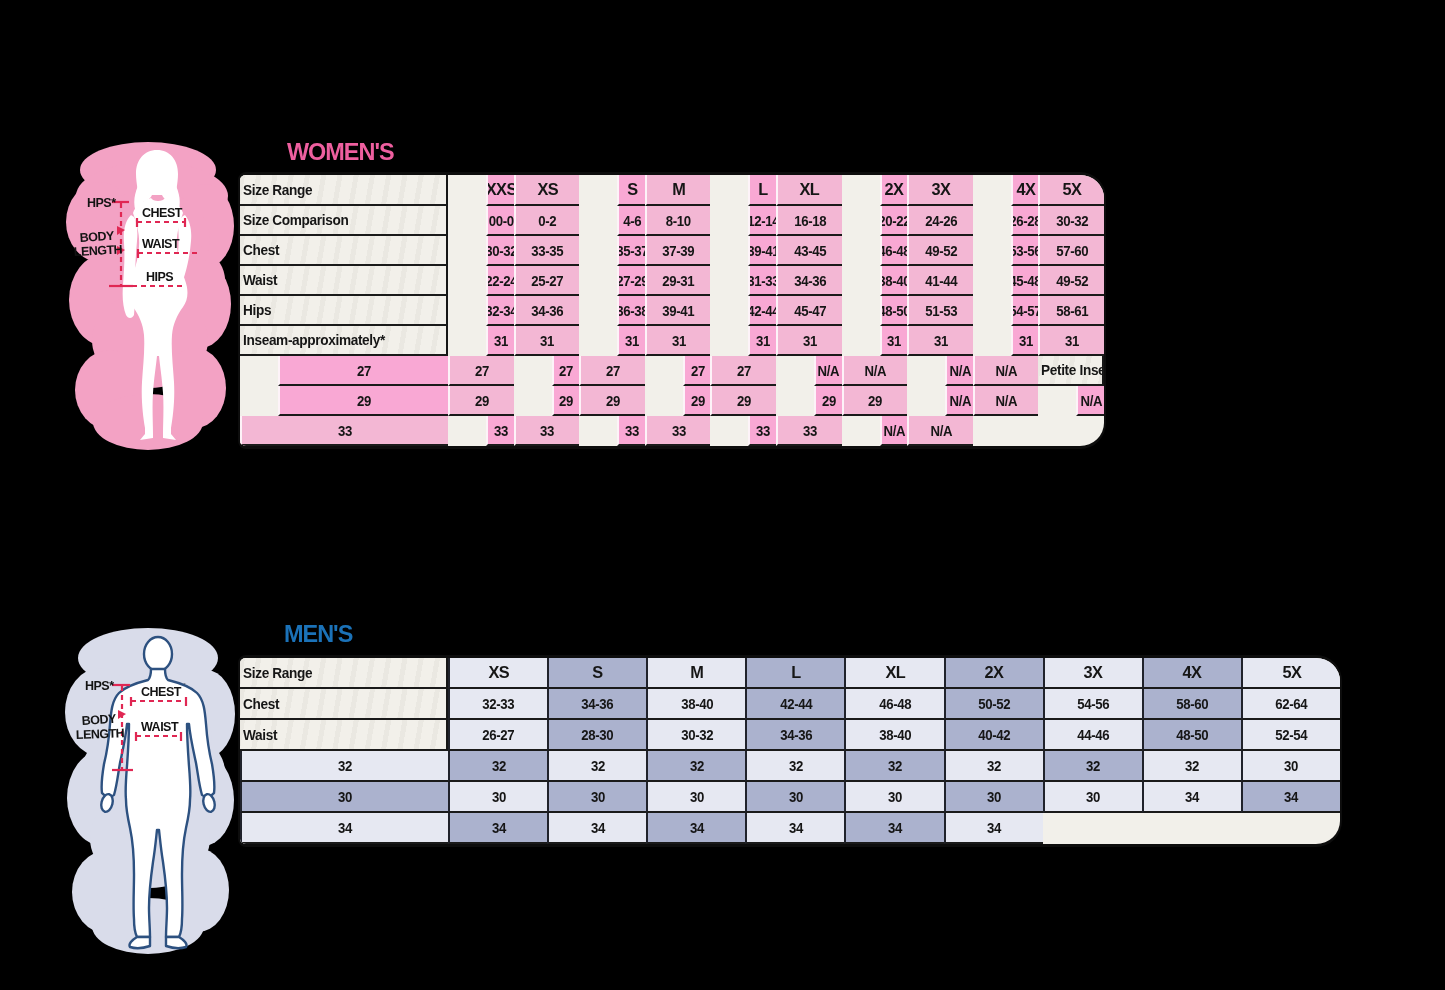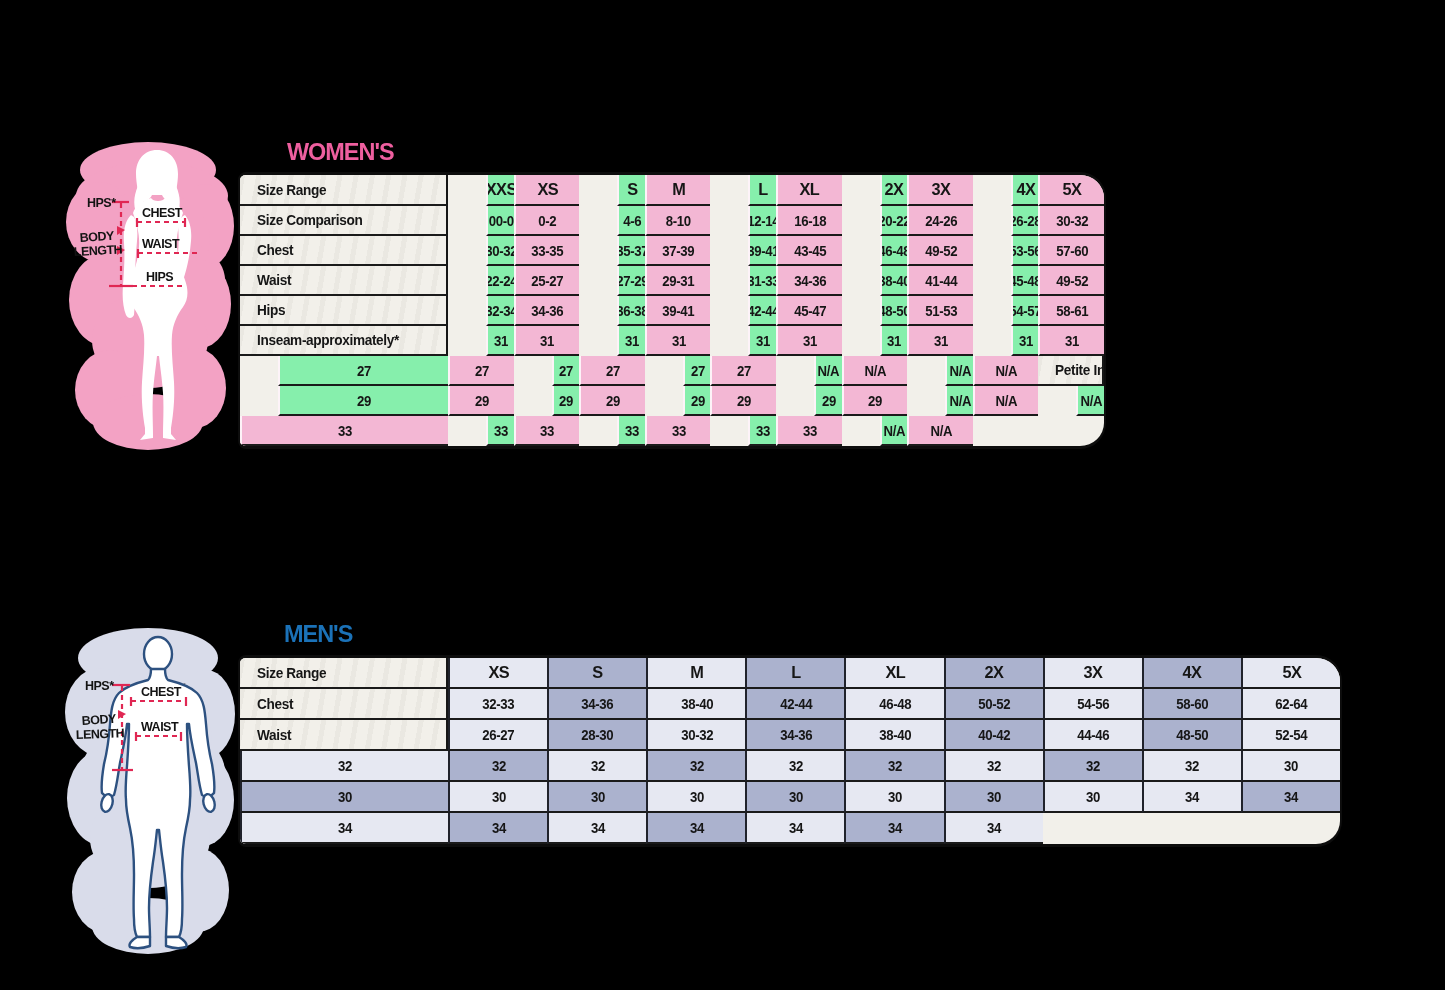--- a/index.html
+++ b/index.html
@@ -17,30 +17,30 @@
               border:2px solid #0d0d0d;border-top-width:3px;border-bottom-width:3px;
               border-radius:8px 26px 26px 8px;background:#f2f0ea;}
   .women-grid{left:238px;top:172px;width:864px;height:271px;
               grid-template-columns:208px repeat(10,1fr);
               grid-template-rows:31px repeat(8,30px);}
   .men-grid{left:238px;top:655px;width:1100px;height:186px;
             grid-template-columns:208px repeat(9,1fr);
             grid-template-rows:repeat(6,31px);}
   .cell{display:flex;align-items:center;justify-content:center;
         border-bottom:2px solid #1a1a1a;color:#161616;overflow:hidden;}
-  .label-cell{justify-content:flex-start;padding-left:17px;
+  .label-cell{justify-content:flex-start;padding-left:3px;
               border-right:2px solid #161616;
               background:#f2f0ea;
               background-image:repeating-linear-gradient(100deg,rgba(60,55,40,.045) 0 5px,rgba(255,255,255,0) 5px 16px);}
   .txt{white-space:nowrap;font-weight:bold;font-size:15px;letter-spacing:-.4px;
        transform:scaleX(.88);transform-origin:center center;}
   .label-cell .txt{transform-origin:left center;font-size:15.5px;}
   .header-cell .txt{font-size:17px;transform:scaleX(.96);letter-spacing:-.5px;}
   .women-grid .size-cell{border-left:2px solid #fdf3f8;}
-  .women-grid .light{background:#86efac;margin-left:38px;}
+  .women-grid .light{background:#f9a8d4;margin-left:38px;}
   .women-grid .dark{background:#f3b7d4;}
   .men-grid .size-cell{border-left:2px solid #20222b;}
   .men-grid .light{background:#e6e8f2;}
   .men-grid .dark{background:#abb2ce;}
 
   
   .fig{position:absolute;}
   .fig-women{left:60px;top:138px;}
   .fig-men{left:56px;top:620px;}
   svg text{font-family:"Liberation Sans",sans-serif;font-weight:bold;fill:#131313;}

